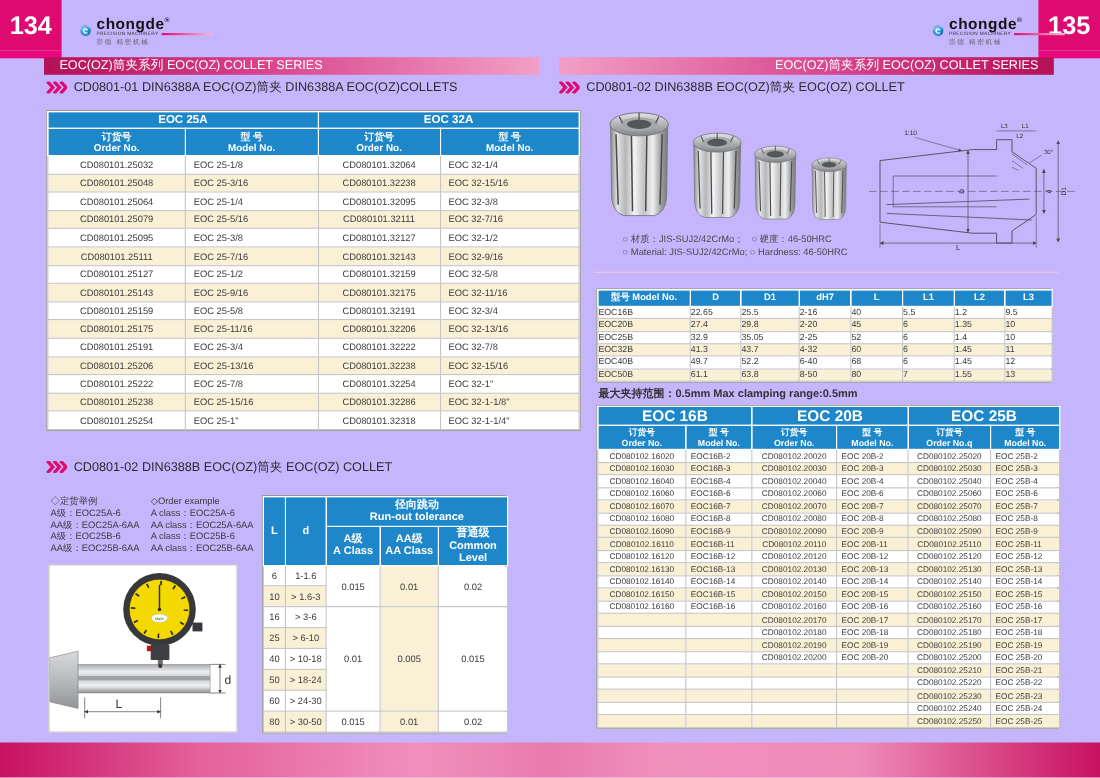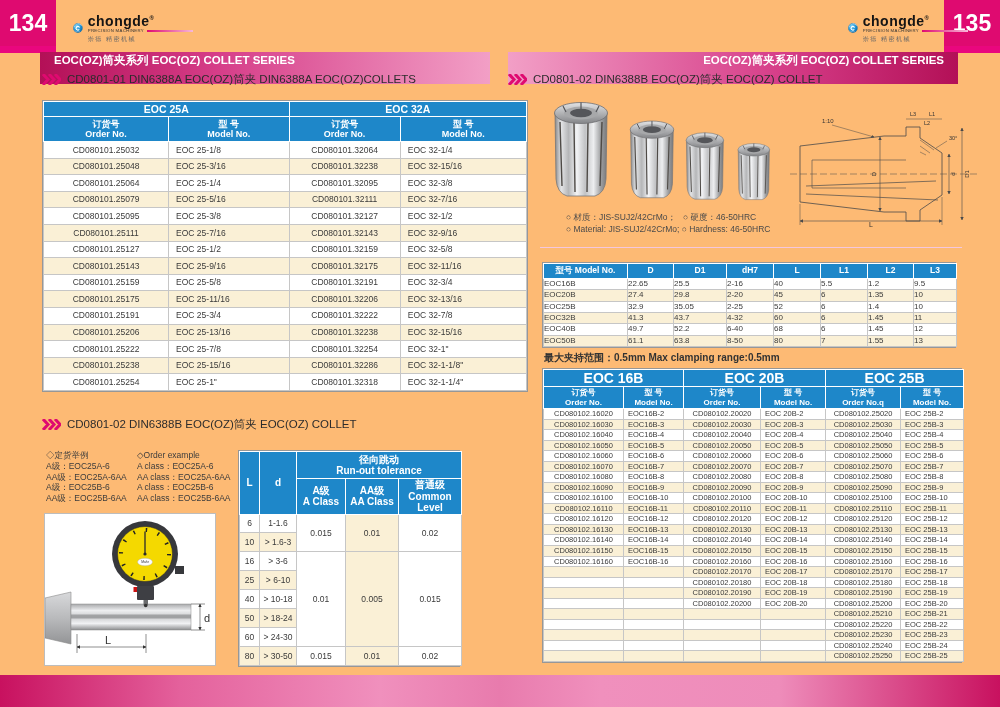--- a/index.html
+++ b/index.html
@@ -1,38 +1,38 @@
 <!DOCTYPE html>
 <html><head>
 <meta charset="utf-8">
 <style>
   html,body{margin:0;padding:0;background:#fff}
-  #canvas{position:relative;width:1000px;height:707px;background:#fdba74;overflow:hidden;
+  #canvas{position:relative;width:1000px;height:707px;background:#c4b5fd;overflow:hidden;
           font-family:"Liberation Sans",sans-serif;color:#303030}
   .abs{position:absolute}
   *{box-sizing:border-box}
 
   
   .pageno{position:absolute;top:0;width:56px;height:46px;background:#DF0A70;color:#fff;
           font-size:23px;font-weight:bold;display:flex;align-items:center;justify-content:center}
   .pstrip{position:absolute;top:46px;width:56px;height:7px;background:#E9077E}
 
   
   .logo{position:absolute;top:6px;width:120px;height:44px;display:flex;align-items:center;gap:5px}
   .lg-txt{display:flex;flex-direction:column;line-height:1}
   .lg-name{font-size:14px;font-weight:bold;letter-spacing:.5px;color:#141414}
   .lg-name sup{font-size:6px}
   .lg-subrow{display:flex;align-items:center;gap:3px;margin-top:1px}
   .lg-sub{font-size:4.3px;letter-spacing:.3px;color:#333;white-space:nowrap}
   .lg-line{width:46px;height:2px;background:linear-gradient(90deg,#DF0A70,#F7B8D9)}
   .lg-cn{font-size:6px;color:#666;letter-spacing:1.5px;margin-top:2px}
 
   
-  .banner{position:absolute;top:52px;width:450px;height:32px;color:#fff;font-size:11.5px;
-          font-weight:bold;line-height:16px;white-space:nowrap}
+  .banner{position:absolute;top:52px;width:450px;height:16px;color:#fff;font-size:11.5px;
+          font-weight:normal;line-height:16px;white-space:nowrap}
   .banner.lb{left:40px;background:linear-gradient(90deg,#B31057,#D63E89 40%,#F29FC6);padding-left:14px}
   .banner.rb{left:508px;background:linear-gradient(90deg,#F29FC6,#D63E89 60%,#B31057);
              text-align:right;padding-right:14px}
 
   
   .sec-title{position:absolute;display:flex;align-items:center;gap:6px;font-size:11.5px;
              color:#2c2c2c;white-space:nowrap}
   .chev{flex:0 0 auto}
 
   
@@ -648,28 +648,20 @@
             <td class="mod">EOC 25B-3</td>
           </tr>
           <tr>
             <td class="ord">CD080102.16040</td>
             <td class="mod">EOC16B-4</td>
             <td class="ord">CD080102.20040</td>
             <td class="mod">EOC 20B-4</td>
             <td class="ord">CD080102.25040</td>
             <td class="mod">EOC 25B-4</td>
           </tr>
-          <tr class="alt">
-            <td class="ord">CD080102.16050</td>
-            <td class="mod">EOC16B-5</td>
-            <td class="ord">CD080102.20050</td>
-            <td class="mod">EOC 20B-5</td>
-            <td class="ord">CD080102.25050</td>
-            <td class="mod">EOC 25B-5</td>
-          </tr>
           <tr>
             <td class="ord">CD080102.16060</td>
             <td class="mod">EOC16B-6</td>
             <td class="ord">CD080102.20060</td>
             <td class="mod">EOC 20B-6</td>
             <td class="ord">CD080102.25060</td>
             <td class="mod">EOC 25B-6</td>
           </tr>
           <tr class="alt">
             <td class="ord">CD080102.16070</td>
@@ -688,28 +680,20 @@
             <td class="mod">EOC 25B-8</td>
           </tr>
           <tr class="alt">
             <td class="ord">CD080102.16090</td>
             <td class="mod">EOC16B-9</td>
             <td class="ord">CD080102.20090</td>
             <td class="mod">EOC 20B-9</td>
             <td class="ord">CD080102.25090</td>
             <td class="mod">EOC 25B-9</td>
           </tr>
-          <tr>
-            <td class="ord">CD080102.16100</td>
-            <td class="mod">EOC16B-10</td>
-            <td class="ord">CD080102.20100</td>
-            <td class="mod">EOC 20B-10</td>
-            <td class="ord">CD080102.25100</td>
-            <td class="mod">EOC 25B-10</td>
-          </tr>
           <tr class="alt">
             <td class="ord">CD080102.16110</td>
             <td class="mod">EOC16B-11</td>
             <td class="ord">CD080102.20110</td>
             <td class="mod">EOC 20B-11</td>
             <td class="ord">CD080102.25110</td>
             <td class="mod">EOC 25B-11</td>
           </tr>
           <tr>
             <td class="ord">CD080102.16120</td>

